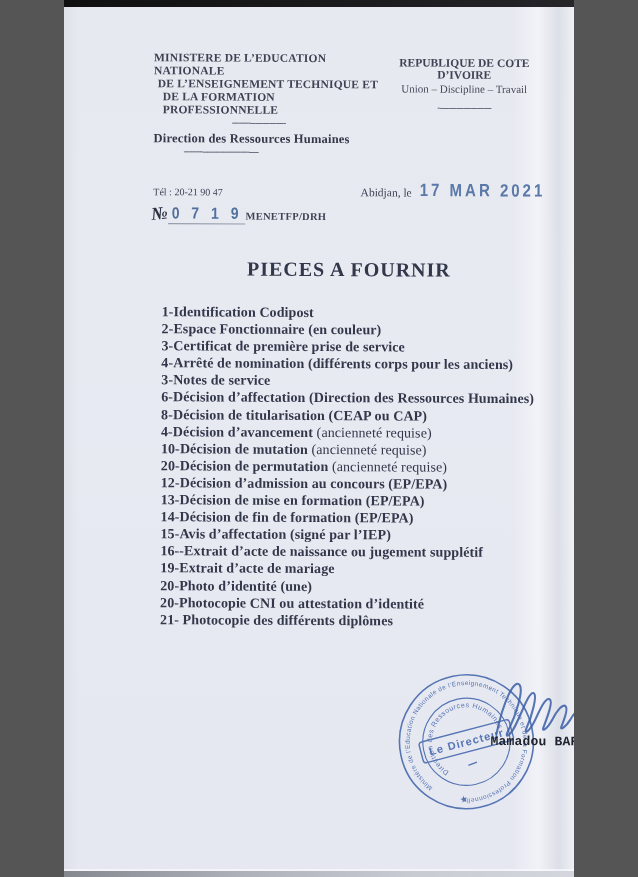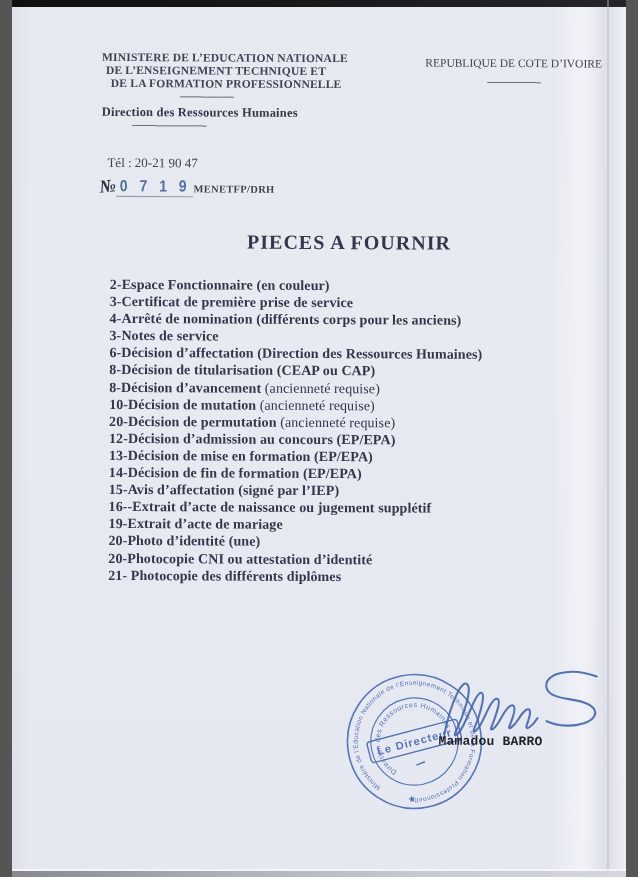--- a/index.html
+++ b/index.html
@@ -3,21 +3,21 @@
 <meta charset="utf-8">
 <style>
   :root{
     --paper:#e8eaf2;
     --ink:#383c4b;
     --stamp-blue:#4c6db0;
     --date-blue:#5a78a8;
   }
   html,body{margin:0;padding:0;background:#555;}
   .scan{
-    position:relative;width:614px;height:877px;margin:0 auto;
+    position:relative;width:510px;height:877px;margin:0 auto;
     background:
       linear-gradient(90deg, rgba(0,0,0,0.03) 0, rgba(0,0,0,0) 3%),
       linear-gradient(90deg, rgba(255,255,255,0) 88%, rgba(255,255,255,0.45) 93%, rgba(210,214,222,0.5) 97%, rgba(255,255,255,0.35) 100%),
       linear-gradient(180deg, #e7e9f1 0%, #e8eaf2 40%, #e6e8f1 100%);
     overflow:hidden;
     font-family:"Liberation Serif", serif;
     color:var(--ink);
   }
   .edge-top{position:absolute;top:0;left:0;right:0;height:7px;background:linear-gradient(90deg,#101010,#1c1c1e 60%,#262629);}
   .edge-bottom{position:absolute;bottom:0;left:0;right:0;height:6px;background:linear-gradient(90deg,#85888f,#aeb1b9 35%,#caccd4 70%,#d4d6de);}
@@ -28,26 +28,26 @@
 
   .header-row{display:flex;justify-content:space-between;margin:52px 26px 0 88px;}
   .hdr-left{font-size:11.5px;font-weight:bold;letter-spacing:.2px;line-height:13px;color:#3e4252;}
   .hdr-left .ml-1{margin-left:4px;}
   .hdr-left .ml-2{margin-left:9px;}
   .sep{font-size:10px;letter-spacing:-1px;color:#4a4e5e;line-height:9px;white-space:nowrap;}
   .hdr-left .sep{margin:1px 0 6px 78px;}
   .dept{font-size:12.5px;font-weight:bold;color:#343848;}
   .hdr-left .sep2{margin:1px 0 0 30px;}
   .hdr-right{text-align:center;margin-top:4px;}
-  .republic{font-size:11.5px;font-weight:normal;color:#3e4252;}
+  .republic{font-size:11.5px;font-weight:bold;color:#3e4252;}
   .motto{font-size:11px;margin-top:2px;color:#454958;}
   .hdr-right .sep{margin-top:8px;}
 
   .info-row{display:flex;justify-content:space-between;align-items:baseline;margin:26px 30px 0 88px;}
-  .phone{font-size:13px;color:#3e4252;margin-left:6px;}
+  .phone{font-size:10px;color:#3e4252;}
   .dateline{font-size:11.5px;color:#3e4252;}
   .date-stamp{
     font-family:"Liberation Sans", sans-serif;font-weight:bold;font-size:15px;
     color:var(--date-blue);letter-spacing:3px;margin-left:8px;
     display:inline-block;transform:scaleY(1.18);transform-origin:bottom;
   }
   .ref-row{margin:5px 0 0 86px;display:flex;align-items:baseline;}
   .no-mark{font-size:18px;font-weight:bold;font-style:italic;color:#2c3040;display:inline-block;transform:rotate(-6deg);}
   .ref-digits{
     font-family:"Liberation Sans", sans-serif;font-weight:bold;font-size:14px;
@@ -86,46 +86,50 @@
       <div class="hdr-left">
         <div>MINISTERE DE L’EDUCATION NATIONALE</div>
         <div class="ml-1">DE L’ENSEIGNEMENT TECHNIQUE ET</div>
         <div class="ml-2">DE LA FORMATION PROFESSIONNELLE</div>
         <div class="sep">-----------------------</div>
         <div class="dept">Direction des Ressources Humaines</div>
         <div class="sep sep2">--------------------------------</div>
       </div>
       <div class="hdr-right">
         <div class="republic">REPUBLIQUE DE COTE D’IVOIRE</div>
+        <div class="motto">Union – Discipline – Travail</div>
         <div class="sep">-----------------------</div>
       </div>
     </div>
 
     <div class="info-row">
       <div class="phone">Tél : 20-21 90 47</div>
+      <div class="dateline">
+        <span>Abidjan, le</span><span class="date-stamp">17 MAR 2021</span>
+      </div>
     </div>
 
     <div class="ref-row">
       <span class="no-mark">№</span>
       <span class="ref-digits">0 7 1 9</span>
       <span class="ref-suffix">MENETFP/DRH</span>
     </div>
 
     <div class="doc-title">PIECES A FOURNIR</div>
 
     <ul class="items">
-        <li><span class="it-normal"></span></li>
+        <li><span class="it-bold">1-Identification Codipost</span><span class="it-normal"></span></li>
         <li><span class="it-bold">2-Espace Fonctionnaire (en couleur)</span><span class="it-normal"></span></li>
         <li><span class="it-bold">3-Certificat de première prise de service</span><span class="it-normal"></span></li>
         <li><span class="it-bold">4-Arrêté de nomination (différents corps pour les anciens)</span><span class="it-normal"></span></li>
         <li><span class="it-bold">3-Notes de service</span><span class="it-normal"></span></li>
         <li><span class="it-bold">6-Décision d’affectation (Direction des Ressources Humaines)</span><span class="it-normal"></span></li>
         <li><span class="it-normal"></span></li>
         <li><span class="it-bold">8-Décision de titularisation (CEAP ou CAP)</span><span class="it-normal"></span></li>
-        <li><span class="it-bold">8-Décision d’avancement </span><span class="it-normal">(ancienneté requise)</span></li>
+        <li><span class="it-bold">4-Décision d’avancement </span><span class="it-normal">(ancienneté requise)</span></li>
         <li><span class="it-bold">10-Décision de mutation </span><span class="it-normal">(ancienneté requise)</span></li>
         <li><span class="it-bold">20-Décision de permutation </span><span class="it-normal">(ancienneté requise)</span></li>
         <li><span class="it-bold">12-Décision d’admission au concours (EP/EPA)</span><span class="it-normal"></span></li>
         <li><span class="it-bold">13-Décision de mise en formation (EP/EPA)</span><span class="it-normal"></span></li>
         <li><span class="it-bold">14-Décision de fin de formation (EP/EPA)</span><span class="it-normal"></span></li>
         <li><span class="it-bold">15-Avis d’affectation (signé par l’IEP)</span><span class="it-normal"></span></li>
         <li><span class="it-bold">16--Extrait d’acte de naissance ou jugement supplétif</span><span class="it-normal"></span></li>
         <li><span class="it-bold">19-Extrait d’acte de mariage</span><span class="it-normal"></span></li>
         <li><span class="it-bold">20-Photo d’identité (une)</span><span class="it-normal"></span></li>
         <li><span class="it-bold">20-Photocopie CNI ou attestation d’identité</span><span class="it-normal"></span></li>

